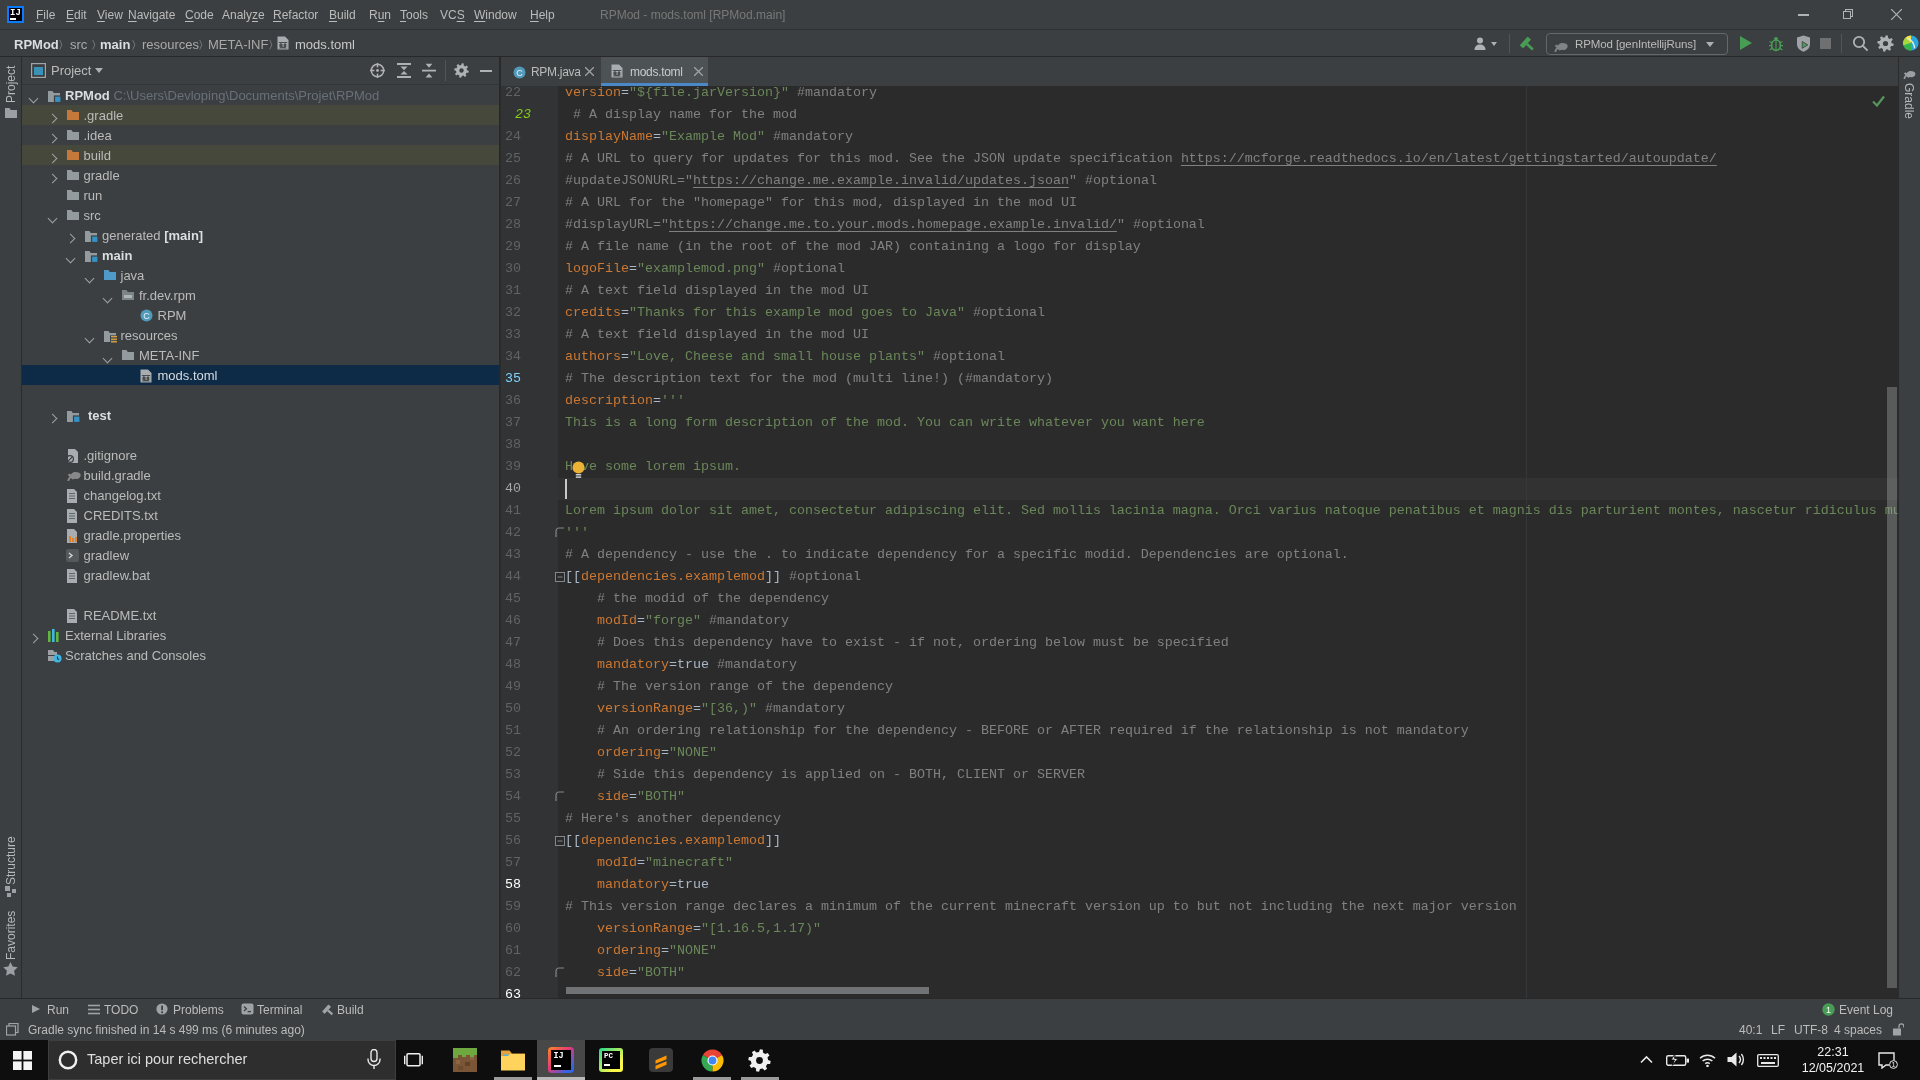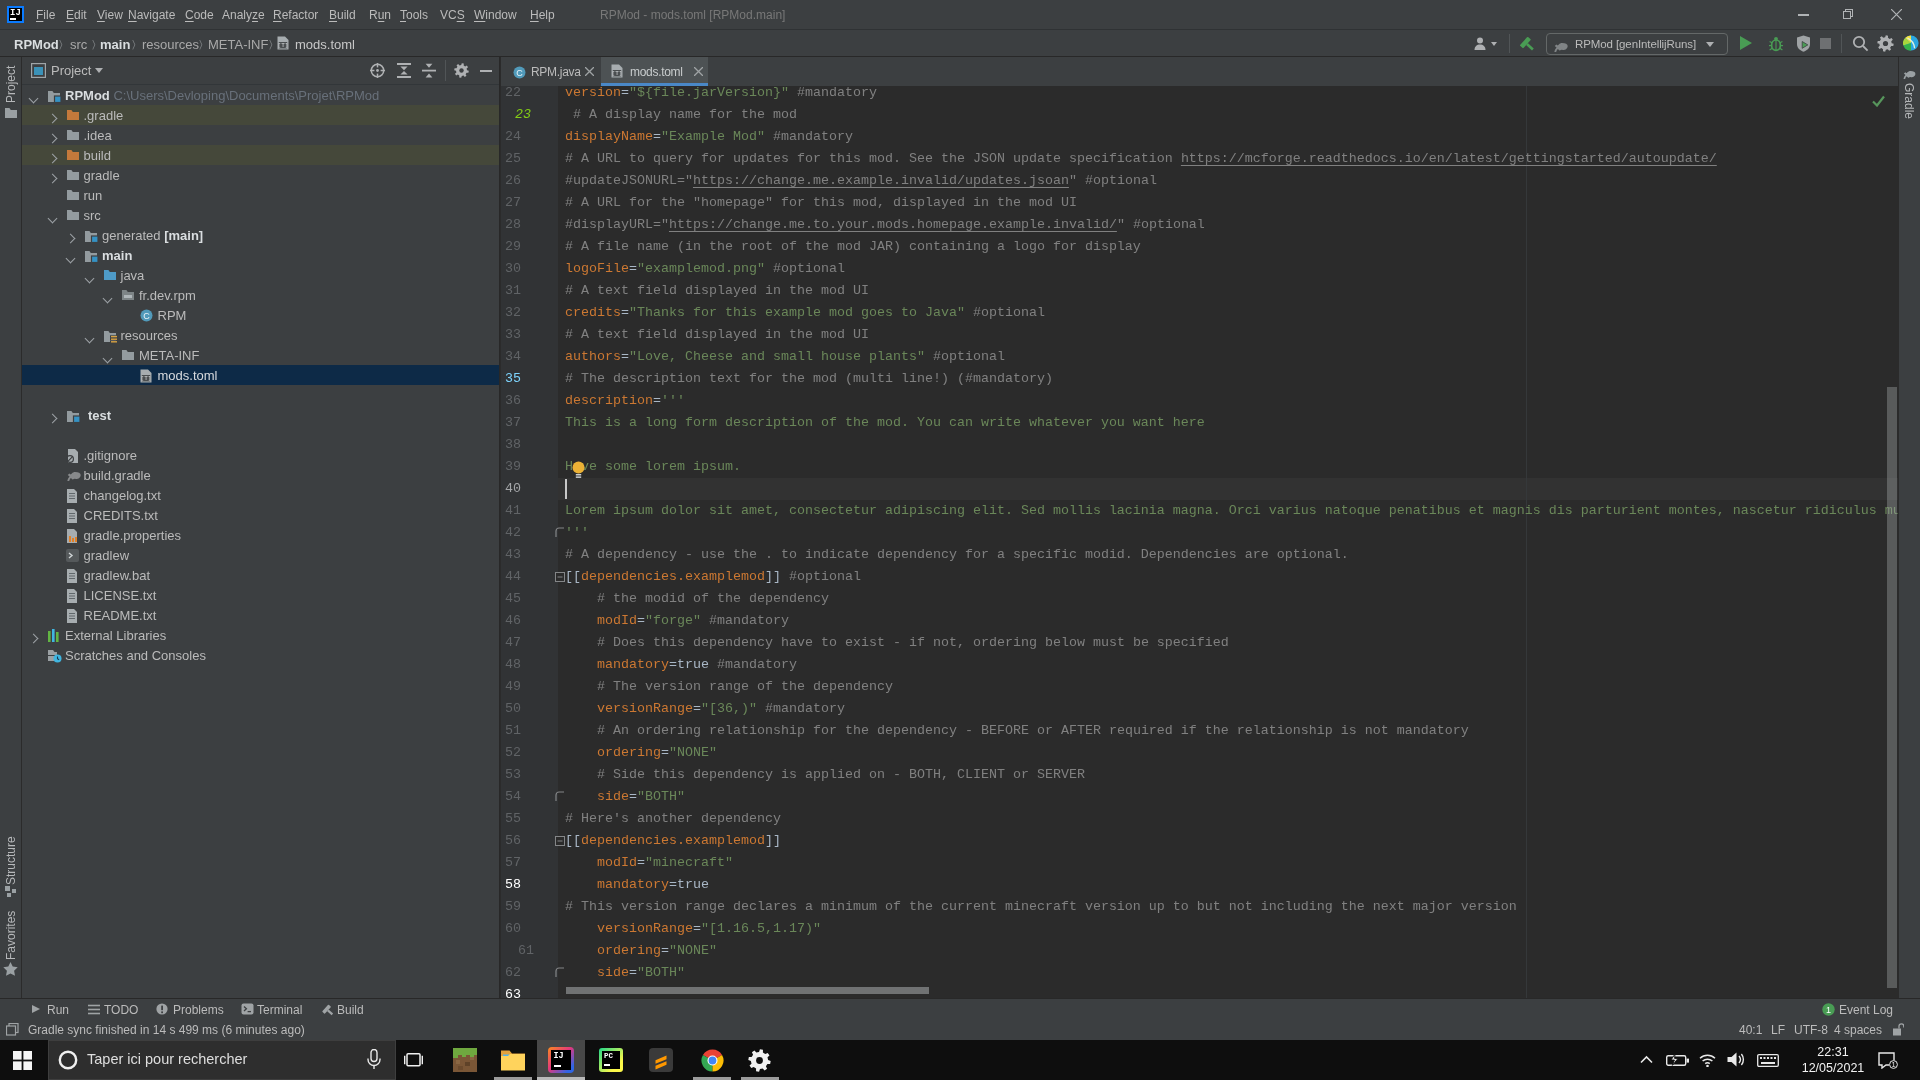--- a/index.html
+++ b/index.html
@@ -366,31 +366,20 @@
 <div class="trow" style="top:508px;">
 <span class="ticon" style="left:43.5px;"><svg width="12" height="14" viewBox="0 0 12 14">
           <path fill="#a7adb0" d="M1 0h7l3 3v13H1z"></path>
           <g stroke="#60676b" stroke-width="1">
             <line x1="3" y1="4.5" x2="9" y2="4.5"></line>
             <line x1="3" y1="7" x2="9" y2="7"></line>
             <line x1="3" y1="9.5" x2="9" y2="9.5"></line>
           </g>
         </svg></span>
 <span class="lbl" style="left:61.5px;">gradlew.bat</span>
-</div>
-<div class="trow" style="top:528px;">
-<span class="ticon" style="left:43.5px;"><svg width="12" height="14" viewBox="0 0 12 14">
-          <path fill="#a7adb0" d="M1 0h7l3 3v13H1z"></path>
-          <g stroke="#60676b" stroke-width="1">
-            <line x1="3" y1="4.5" x2="9" y2="4.5"></line>
-            <line x1="3" y1="7" x2="9" y2="7"></line>
-            <line x1="3" y1="9.5" x2="9" y2="9.5"></line>
-          </g>
-        </svg></span>
-<span class="lbl" style="left:61.5px;">LICENSE.txt</span>
 </div>
 <div class="trow" style="top:548px;">
 <span class="ticon" style="left:43.5px;"><svg width="12" height="14" viewBox="0 0 12 14">
           <path fill="#a7adb0" d="M1 0h7l3 3v13H1z"></path>
           <g stroke="#60676b" stroke-width="1">
             <line x1="3" y1="4.5" x2="9" y2="4.5"></line>
             <line x1="3" y1="7" x2="9" y2="7"></line>
             <line x1="3" y1="9.5" x2="9" y2="9.5"></line>
           </g>
         </svg></span>
@@ -510,21 +499,21 @@
 <div class="lno" style="top:747px;left:0px;color:#606366;">56</div>
 <div class="cl" style="top:744px;"><span class="w">[[</span><span class="k">dependencies.examplemod</span><span class="w">]]</span></div>
 <div class="lno" style="top:769px;left:0px;color:#606366;">57</div>
 <div class="cl" style="top:766px;">    <span class="k">modId</span><span class="w">=</span><span class="s">"minecraft"</span></div>
 <div class="lno" style="top:791px;left:0px;color:#ffffff;">58</div>
 <div class="cl" style="top:788px;">    <span class="k">mandatory</span><span class="w">=</span><span class="w">true</span></div>
 <div class="lno" style="top:813px;left:0px;color:#606366;">59</div>
 <div class="cl" style="top:810px;"><span class="c"># This version range declares a minimum of the current minecraft version up to but not including the next major version</span></div>
 <div class="lno" style="top:835px;left:0px;color:#606366;">60</div>
 <div class="cl" style="top:832px;">    <span class="k">versionRange</span><span class="w">=</span><span class="s">"[1.16.5,1.17)"</span></div>
-<div class="lno" style="top:857px;left:0px;color:#606366;margin-left:13px;">61</div>
+<div class="lno" style="top:857px;left:0px;color:#606366;">61</div>
 <div class="cl" style="top:854px;">    <span class="k">ordering</span><span class="w">=</span><span class="s">"NONE"</span></div>
 <div class="lno" style="top:879px;left:0px;color:#606366;">62</div>
 <div class="cl" style="top:876px;">    <span class="k">side</span><span class="w">=</span><span class="s">"BOTH"</span></div>
 <div class="lno" style="top:901px;left:0px;color:#ffffff;">63</div>
 <svg class="abs" style="left:54px;top:441px;" width="10" height="11">
       <path d="M1 10V4a3 3 0 013-3h5" fill="none" stroke="#848688" stroke-width="1.2"></path>
     </svg>
 <svg class="abs" style="left:54px;top:486px;" width="10" height="10">
       <rect x="0.5" y="0.5" width="9" height="9" fill="#2b2b2b" stroke="#848688"></rect>
       <line x1="2.5" y1="5" x2="7.5" y2="5" stroke="#848688"></line>

